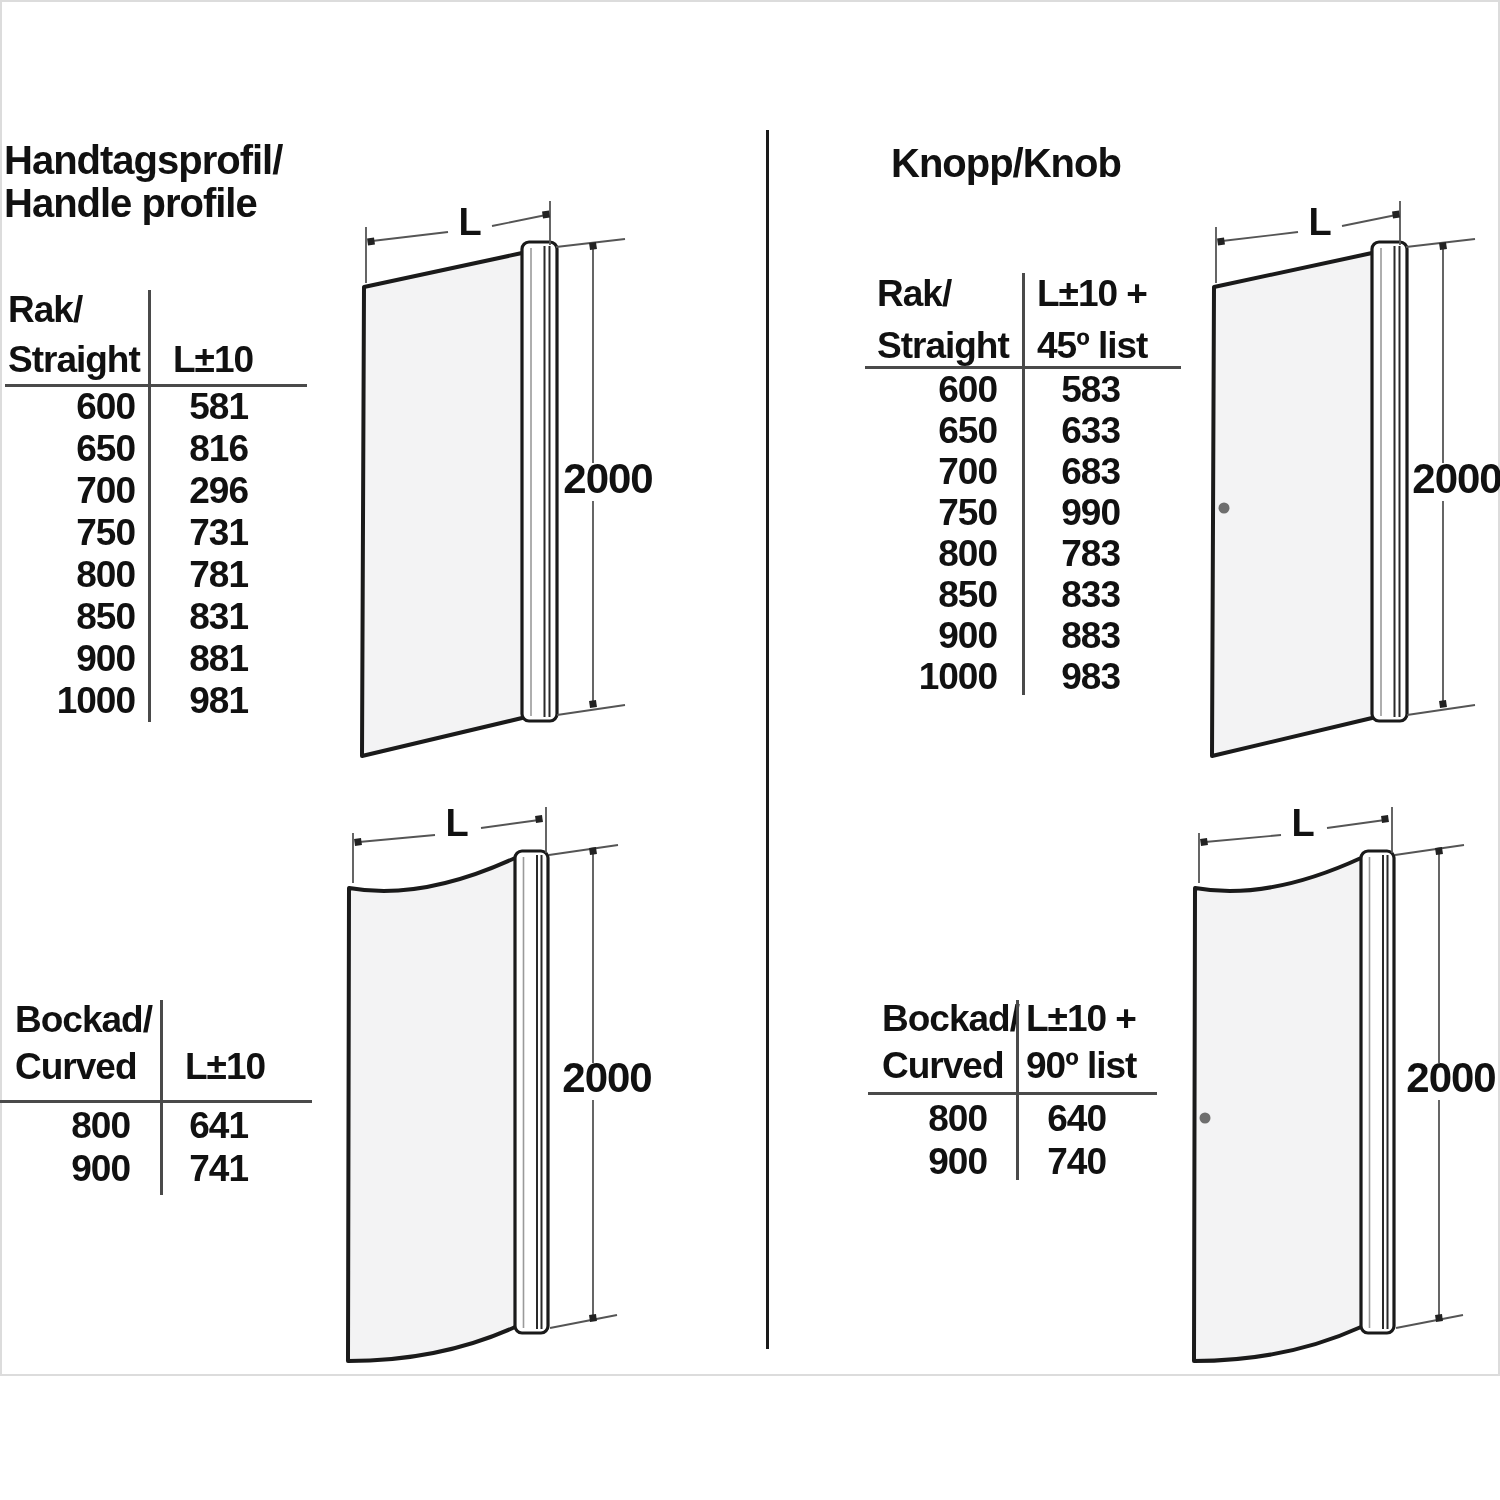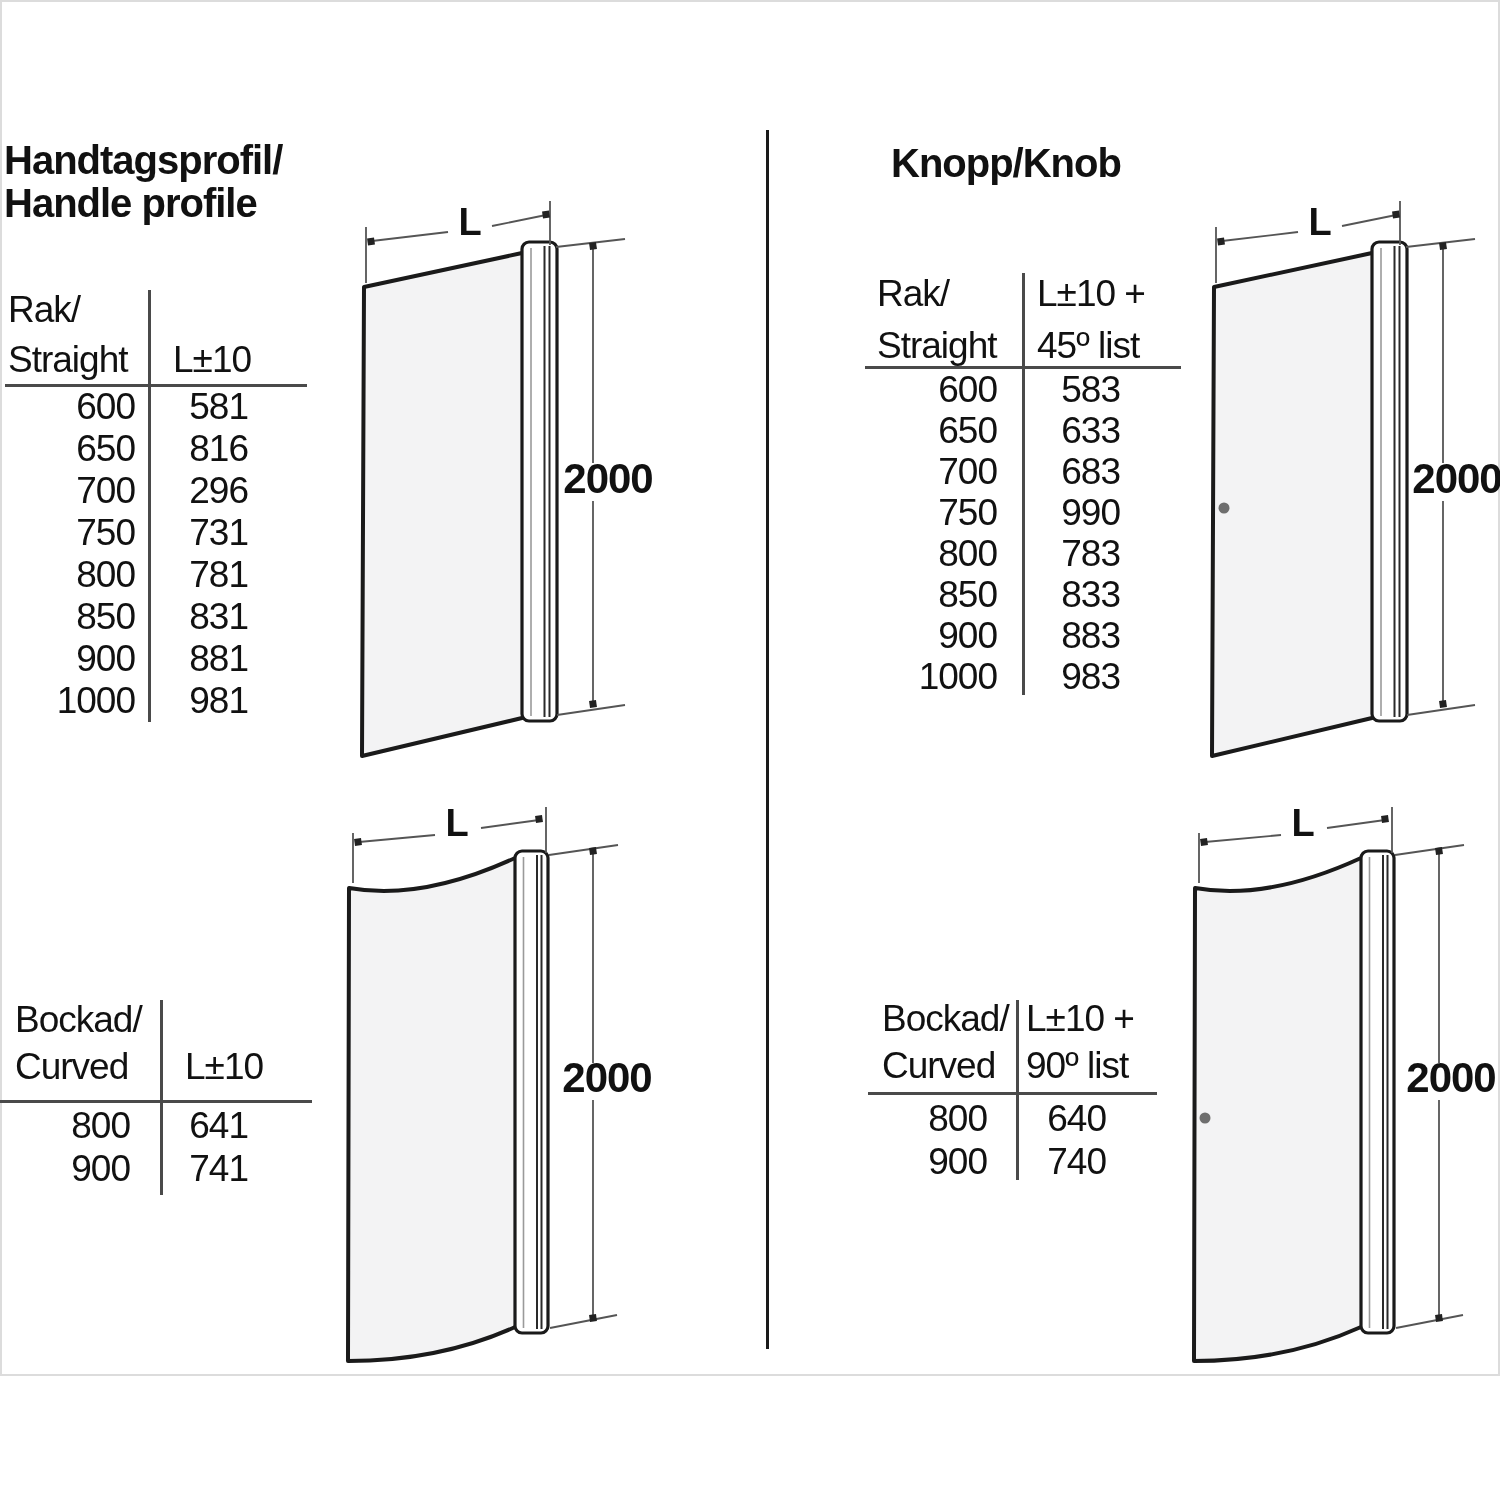--- a/index.html
+++ b/index.html
@@ -2,21 +2,21 @@
 <html><head>
 <meta charset="utf-8">
 <style>
   html,body { margin:0; padding:0; background:#fff; }
   .page {
     position:relative; width:1500px; height:1376px; background:#ffffff;
     font-family:"Liberation Sans", sans-serif; color:#111;
     overflow:hidden; box-shadow: inset 0 0 0 2px #dcdcdc;
   }
   .title { position:absolute; font-weight:bold; font-size:40px; letter-spacing:-1px; line-height:54px; white-space:nowrap; }
-  .tbl  { position:absolute; font-weight:normal; font-size:37px; letter-spacing:-1px; }
+  .tbl  { position:absolute; font-weight:bold; font-size:37px; letter-spacing:-1px; }
   .hdr  { position:absolute; white-space:nowrap; line-height:44px; }
   .vline { position:absolute; width:3px; background:#4a4a4a; }
   .hline { position:absolute; height:3px; background:#4a4a4a; }
   .rows { position:absolute; left:0; right:0; }
   .trow { display:flex; align-items:center; }
   .cell { box-sizing:border-box; white-space:nowrap; text-align:right; }
   .c2 { flex:1; }
 
   
   #t1 { left:5px; top:288px; width:300px; height:436px; }

